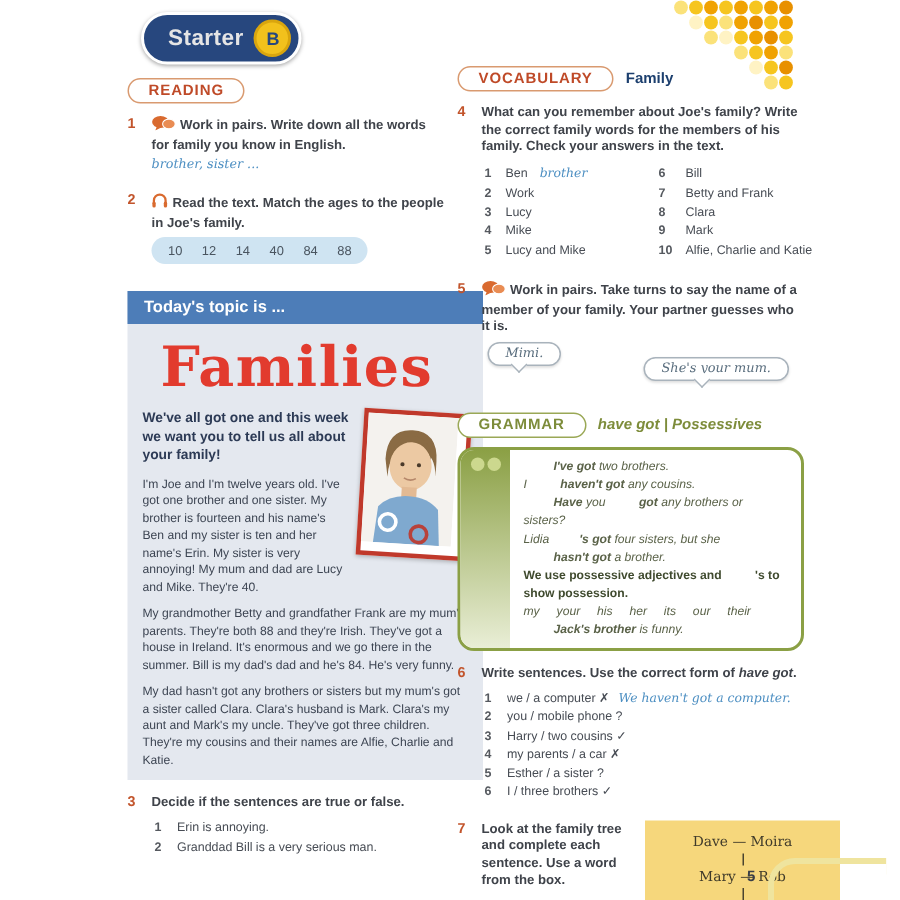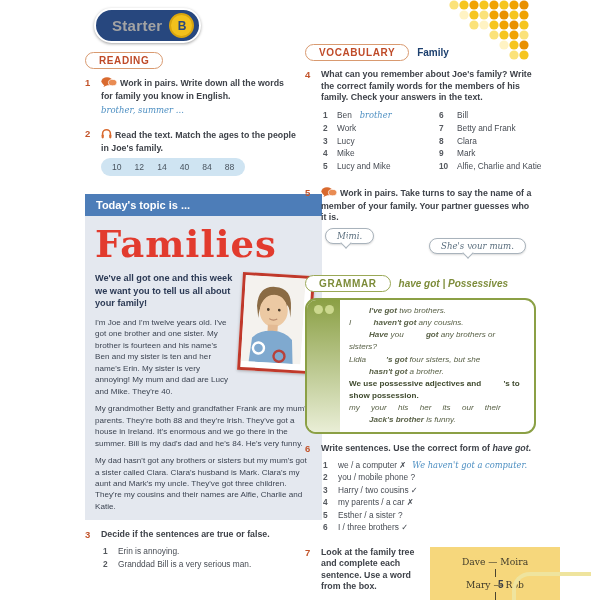--- a/index.html
+++ b/index.html
@@ -3,21 +3,21 @@
 <meta charset="utf-8">
 <style>
   html,body{margin:0;padding:0;}
   body{width:600px;height:600px;position:relative;background:#ffffff;
        font-family:"Liberation Sans",sans-serif;color:#3a3f47;overflow:hidden;}
 
   
   .badge{position:absolute;left:94px;top:8px;background:#27477e;border:2px solid #fff;
          box-shadow:0 1px 3px rgba(0,0,0,.35);border-radius:20px;padding:3px 5px 3px 16px;
          display:flex;align-items:center;gap:7px;}
-  .badge-text{color:#a3a3a3;font-weight:bold;font-size:15px;letter-spacing:.3px;}
+  .badge-text{color:#e5e5e5;font-weight:bold;font-size:15px;letter-spacing:.3px;}
   .badge-b{width:21px;height:21px;border-radius:50%;background:#f2c11c;border:2px solid #d9a50e;
            color:#27477e;font-weight:bold;font-size:12px;display:flex;align-items:center;justify-content:center;}
 
   .dots{position:absolute;left:448px;top:0;}
 
   
   .col-left{position:absolute;left:85px;top:52px;width:212px;}
   .col-right{position:absolute;left:305px;top:44px;width:231px;}
 
   .section-row{display:flex;align-items:center;gap:8px;margin-bottom:8px;}
@@ -45,21 +45,21 @@
   .items{margin:4px 0 8px 2px;font-size:8.3px;line-height:1.5;color:#474c54;}
   .item{display:flex;gap:6px;}
   .item-num{font-weight:bold;min-width:9px;color:#55595f;}
   .item-num.wide{min-width:13px;}
 
   
   .article{margin-top:8px;width:237px;background:#e4e8ef;margin-bottom:9px;}
   .article-bar{background:#4d7db8;color:#fff;font-weight:bold;font-size:11px;padding:5px 11px;}
   .article-body{padding:7px 10px 8px;}
   .families{font-family:"DejaVu Serif",serif;color:#e23b2e;font-weight:bold;font-size:37px;
-            letter-spacing:1px;line-height:1;margin:3px 0 9px;}
+            letter-spacing:1px;line-height:1;margin:3px 12px 9px;}
   .photo{float:right;width:66px;height:92px;background:#fff;border:3px solid #c0392b;
          transform:rotate(3.5deg);margin:2px 0 5px 7px;box-shadow:0 1px 3px rgba(0,0,0,.25);}
   .intro{font-weight:bold;font-size:9.2px;color:#2c3a55;line-height:1.35;margin-bottom:7px;}
   .para{font-size:8.1px;line-height:1.42;color:#3c4452;margin-bottom:6px;}
 
   
   .vocab-cols{display:flex;gap:10px;margin:5px 0 9px 2px;font-size:8.3px;line-height:1.55;color:#474c54;}
   .vocab-col{width:106px;}
   .vocab-item{display:flex;gap:5px;}
   .vocab-item .answer{margin-left:3px;}
@@ -152,21 +152,21 @@
   <div class="ex">
     <span class="exnum">1</span>
     <div class="exbody">
       <div class="ex-title">
         <span class="icon-inline"><svg width="16" height="10" viewBox="0 0 16 10">
               <ellipse cx="6" cy="4.3" rx="5.6" ry="4" fill="#d96a2f"></ellipse>
               <path d="M3.5 7.5 L2.5 10 L6.5 8 Z" fill="#d96a2f"></path>
               <ellipse cx="11.6" cy="5.6" rx="4.2" ry="3.2" fill="#e98c53" stroke="#fff" stroke-width="0.7"></ellipse>
             </svg></span><span>Work in pairs. Write down all the words for family you know in English.</span>
       </div>
-      <div class="hand small-hand">brother, summer ...</div>
+      <div class="hand small-hand">brother, sister ...</div>
     </div>
   </div>
 
   <div class="ex">
     <span class="exnum">2</span>
     <div class="exbody">
       <div class="ex-title">
         <span class="icon-inline"><svg width="11" height="11" viewBox="0 0 11 11">
               <path d="M1.6 8.2 V5.6 a3.9 3.9 0 0 1 7.8 0 V8.2" fill="none" stroke="#d96a2f" stroke-width="1.5"></path>
               <rect x="0.6" y="6.4" width="2.2" height="4" rx="1.1" fill="#d96a2f"></rect>

